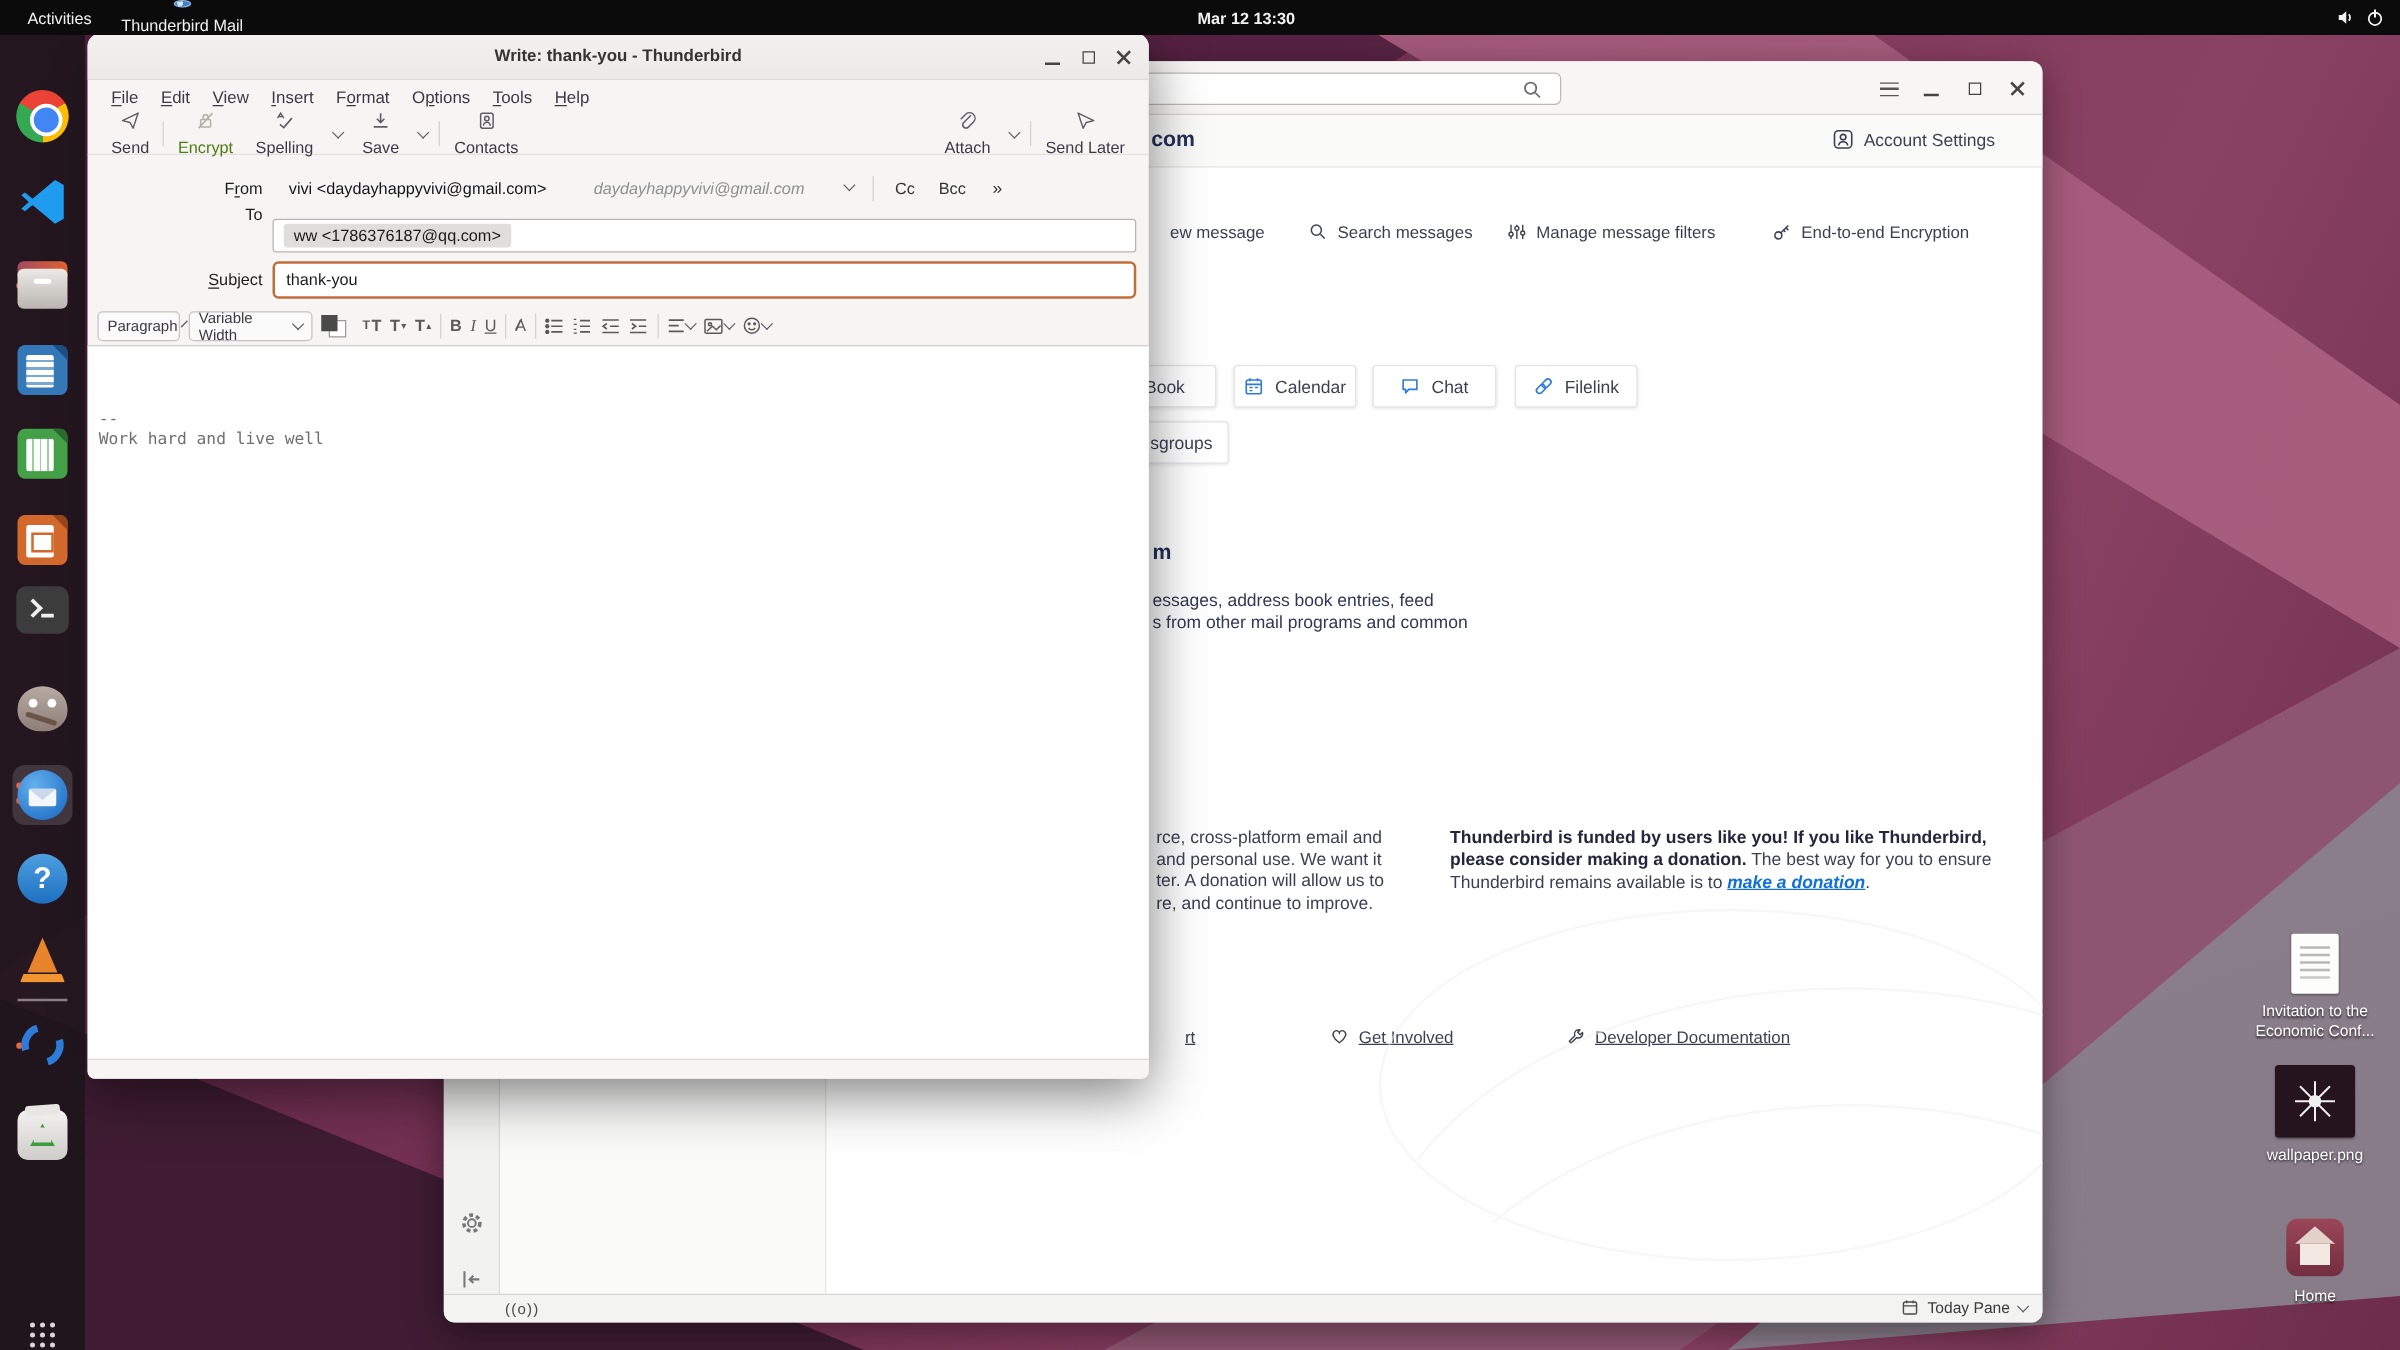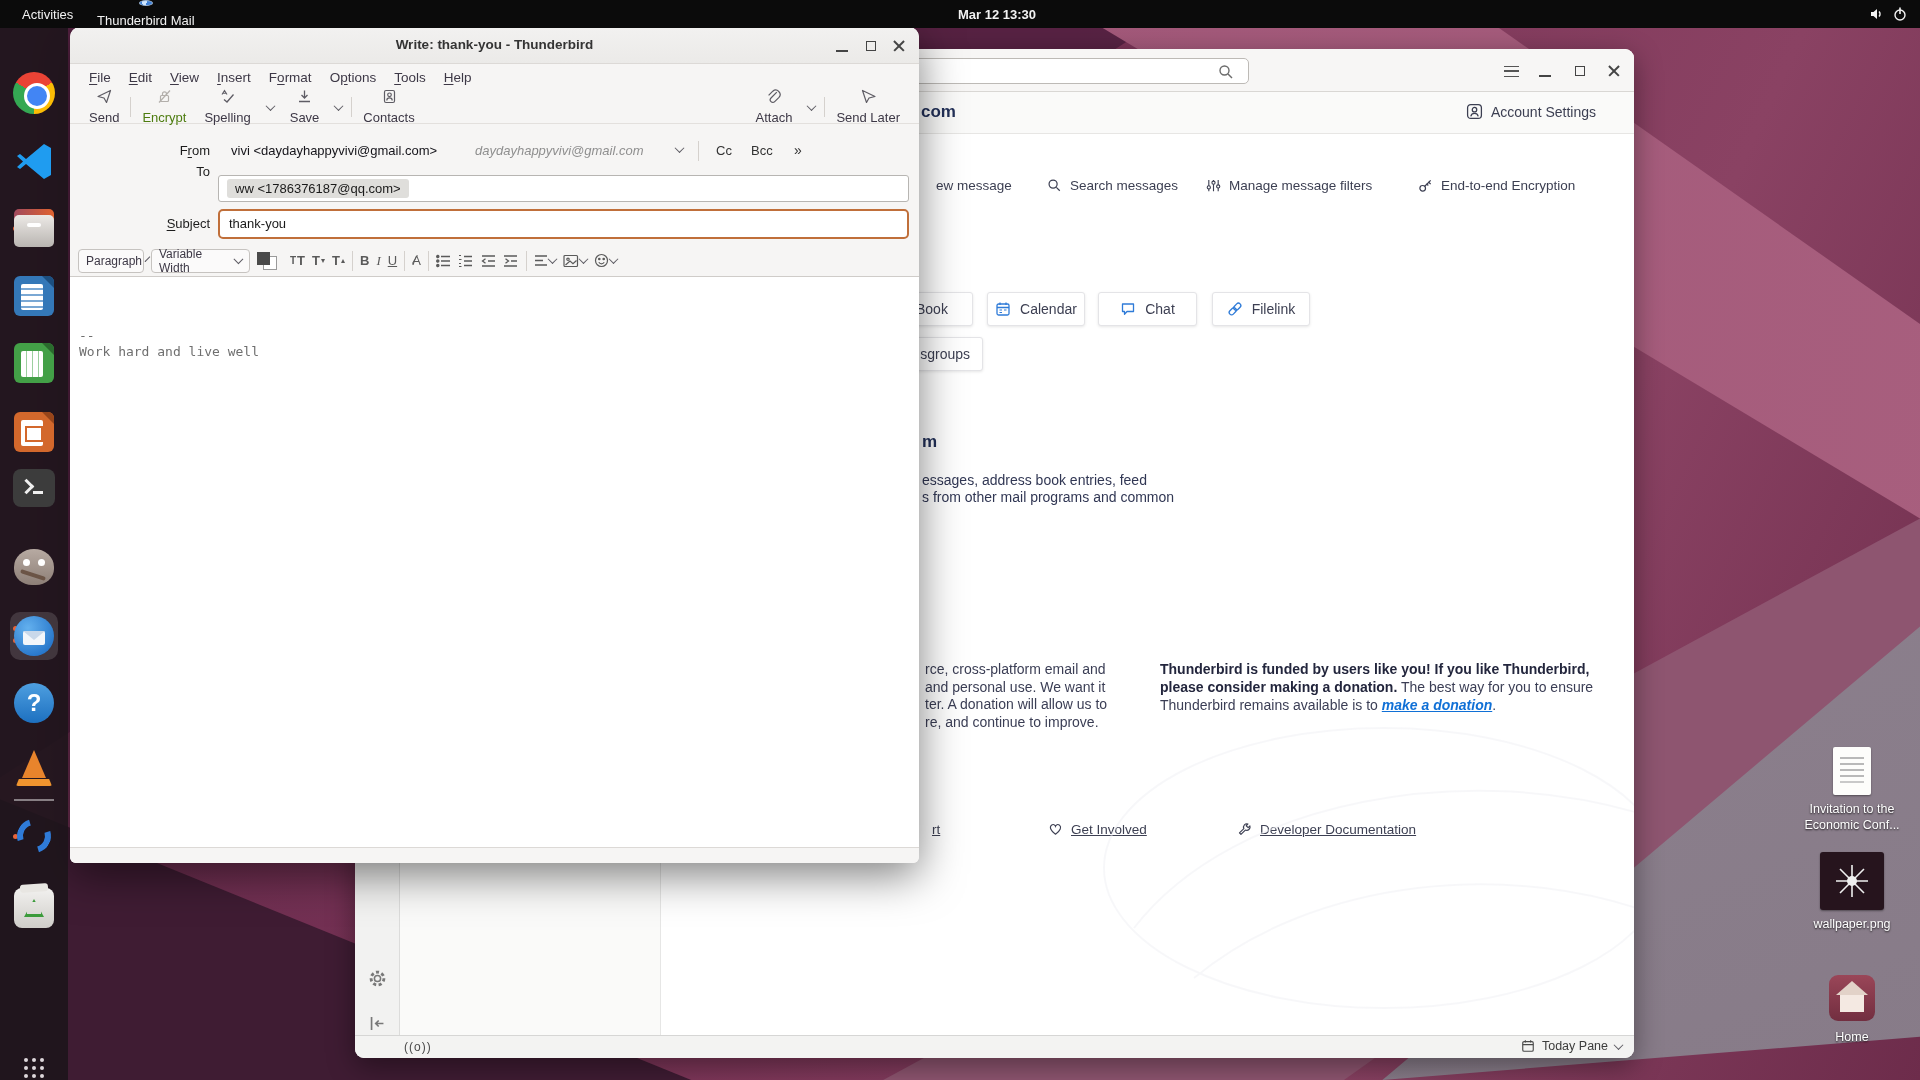--- a/index.html
+++ b/index.html
@@ -101,21 +101,21 @@
   .mw-actions { position:absolute; left:0; top:123px; right:0; height:26px; font-size:13.5px; color:#3c3f52; }
   .mw-actions .act { position:absolute; display:flex; gap:8px; align-items:center; height:26px; }
   .card { position:absolute; height:34px; background:#fff; border:1px solid #e4e4e7; border-radius:3px; box-shadow:0 1px 3px rgba(0,0,0,.1); display:flex; align-items:center; justify-content:center; gap:9px; font-size:14px; color:#3c3f52; }
   .mw-import-h { position:absolute; left:567px; top:383px; font-size:17px; font-weight:bold; color:#223058; }
   .mw-import { position:absolute; left:567px; top:423px; font-size:14px; line-height:17px; color:#313754; }
   .mw-about { position:absolute; left:570px; top:612px; font-size:14px; line-height:17.5px; color:#3b3e55; }
   .mw-donate { position:absolute; left:805px; top:611px; width:456px; font-size:14px; line-height:18px; color:#3b3e55; }
   .mw-donate b { color:#23263d; }
   .mw-donate a { color:#1070d6; font-weight:bold; font-style:italic; text-decoration:underline; }
   .mw-footer { position:absolute; left:0; top:768px; right:0; height:24px; font-size:13.5px; color:#3c3f52; }
-  .mw-footer .flink { position:absolute; display:flex; gap:8px; align-items:center; height:24px; }
+  .mw-footer .flink { position:absolute; display:flex; gap:8px; align-items:center; height:24px;margin-left:16px; }
   .mw-footer .flink span { text-decoration:underline; }
   .mw-spaces { position:absolute; left:0; top:43px; bottom:23px; width:45px; background:#f2f2f1; border-right:1px solid #dcdcdb; }
   .mw-folderpane { position:absolute; left:45px; top:43px; bottom:23px; width:261px; background:#fafaf9; border-right:1px solid #e6e6e5; }
   .mw-status { position:absolute; left:0; bottom:0; right:0; height:23px; background:#f3f3f2; border-top:1px solid #d6d6d5; font-size:12px; color:#4a4a4a; }
   .mw-status .left { position:absolute; left:49px; top:4px; font-size:12px; letter-spacing:1px; }
   .mw-status .today { position:absolute; right:12px; top:3px; display:flex; align-items:center; gap:7px; font-size:12.5px; color:#3c3c3c; }
   .watermark { position:absolute; right:-40px; bottom:40px; opacity:.5; }
 
   
   .compose { left:70px; top:27px; width:849px; height:836px; background:#f6f5f4; border-radius:10px 10px 6px 6px; box-shadow:0 12px 44px rgba(0,0,0,.5); z-index:30; }

